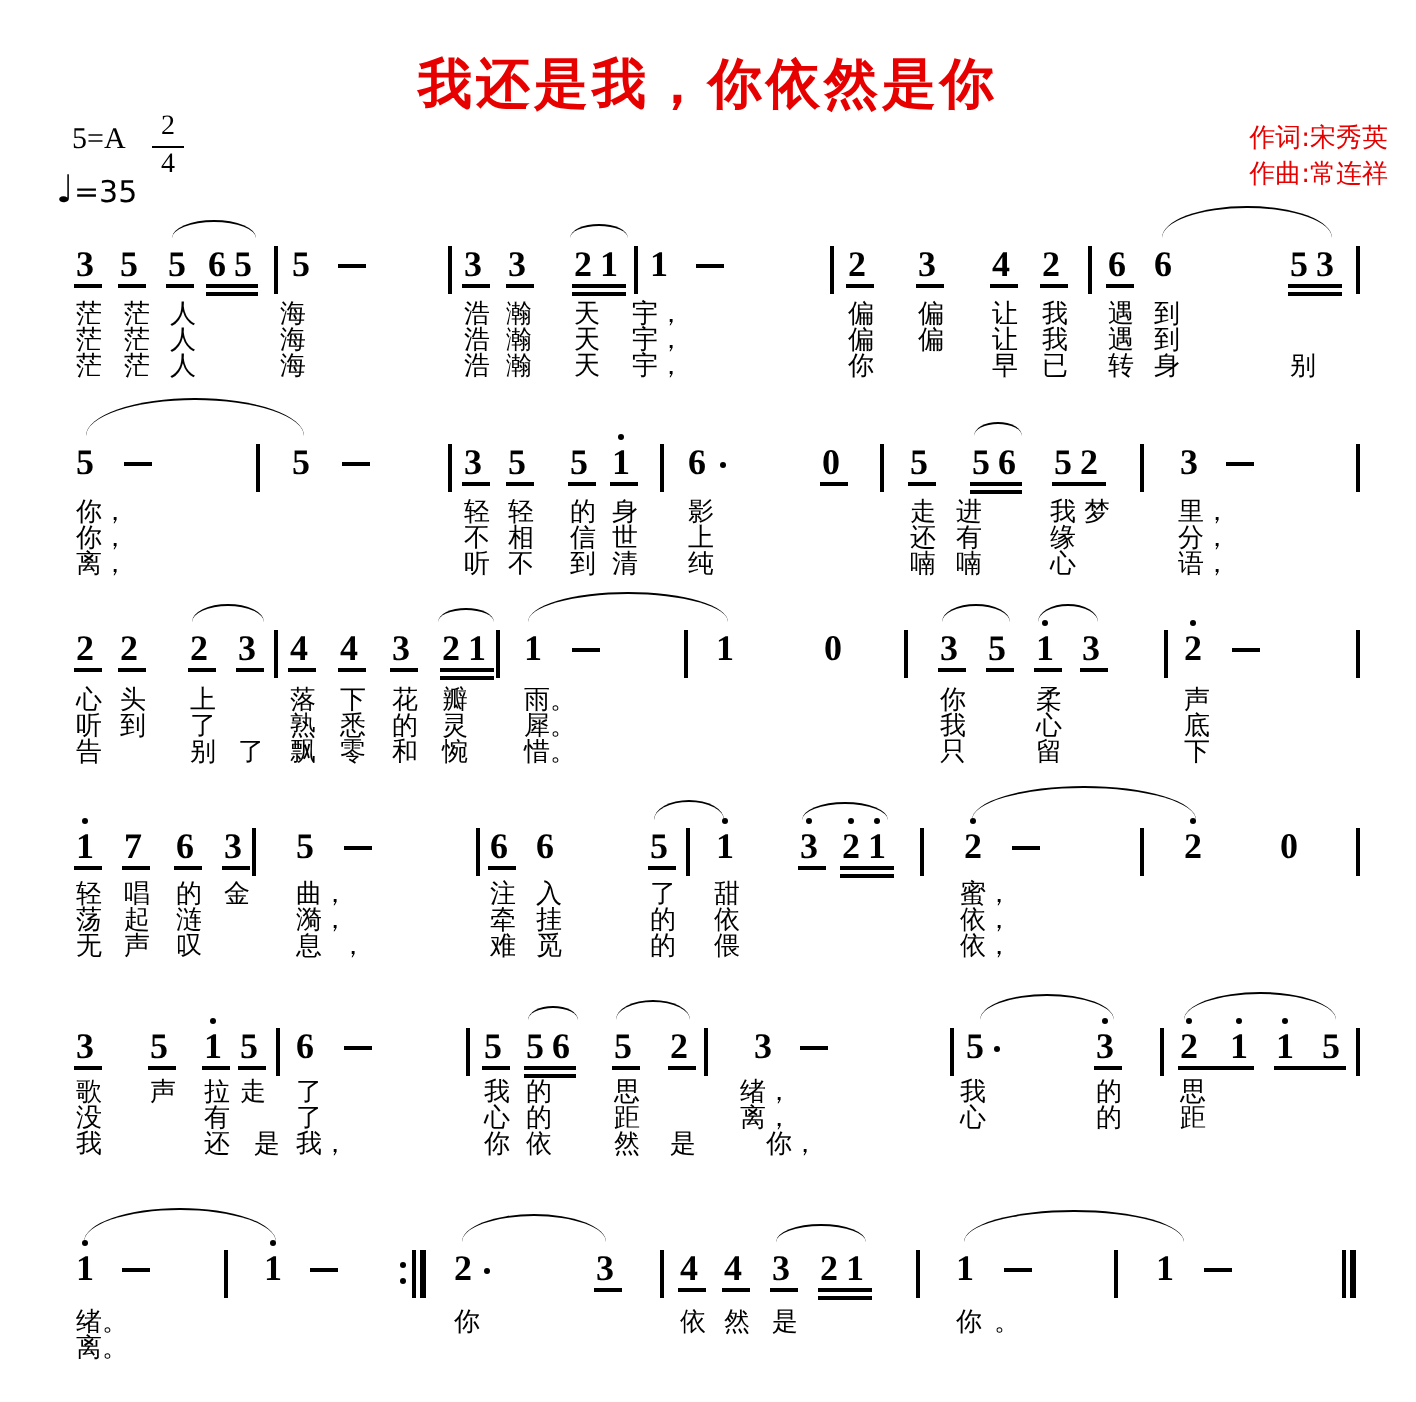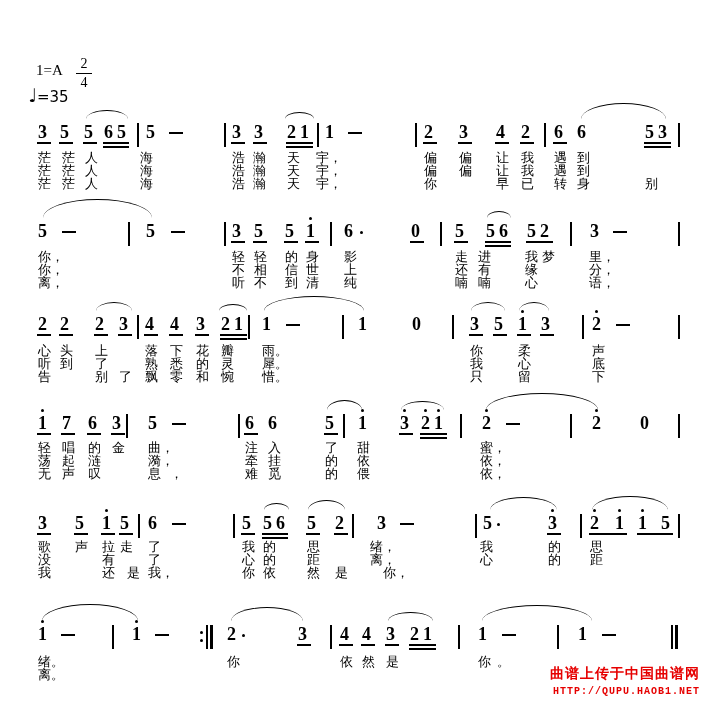--- a/index.html
+++ b/index.html
@@ -29,31 +29,36 @@
   .slur{position:absolute;border-top:1.5px solid #000;
         border-radius:50% 50% 0 0 / 100% 100% 0 0;}
   .footer{position:absolute;right:8px;bottom:4px;text-align:right;color:var(--accent,#e60000);}
   .footer .f1{font:bold 14px "DejaVu Sans",sans-serif;letter-spacing:1px;}
   .footer .f2{font:bold 10px "Liberation Mono",monospace;letter-spacing:1px;margin-top:3px;}
 </style>
 </head>
 <body>
 
 <div class="page">
+  <div class="title">我还是我，你依然是你</div>
 
   <div class="keyblock">
-    <span class="keysig">1=A</span>
+    <span class="keysig">5=A</span>
     <span class="meter">
       <span class="num">2</span>
       <span class="fracline"></span>
       <span class="den">4</span>
     </span>
     <span class="tempo"><span class="glyph">♩</span><span>=35</span></span>
   </div>
 
+  <div class="credits">
+    <div>作词:宋秀英</div>
+    <div>作曲:常连祥</div>
+  </div>
 
   <div class="score">
       <div>
         <div class="note" style="left: 38px; top: 123px;">3</div>
         <div class="uline" style="left: 37px; top: 142px; width: 14px; height: 2px;"></div>
         <div class="note" style="left: 60px; top: 123px;">5</div>
         <div class="uline" style="left: 59px; top: 142px; width: 14px; height: 2px;"></div>
         <div class="note" style="left: 84px; top: 123px;">5</div>
         <div class="uline" style="left: 83px; top: 142px; width: 14px; height: 2px;"></div>
         <div class="note" style="left: 104px; top: 123px;">6</div>
@@ -484,17 +489,13 @@
         <div class="lyric" style="left: 227px; top: 655px;">你</div>
         <div class="lyric" style="left: 340px; top: 655px;">依</div>
         <div class="lyric" style="left: 362px; top: 655px;">然</div>
         <div class="lyric" style="left: 386px; top: 655px;">是</div>
         <div class="lyric" style="left: 478px; top: 655px;">你</div>
         <div class="lyric" style="left: 497px; top: 655px;">。</div>
         <div class="lyric" style="left: 38px; top: 668px;">离。</div>
       </div>
     </div>
 
-  <div class="footer">
-    <div class="f1">曲谱上传于中国曲谱网</div>
-    <div class="f2">HTTP://QUPU.HAOB1.NET</div>
-  </div>
 </div>
 
 </body></html>

